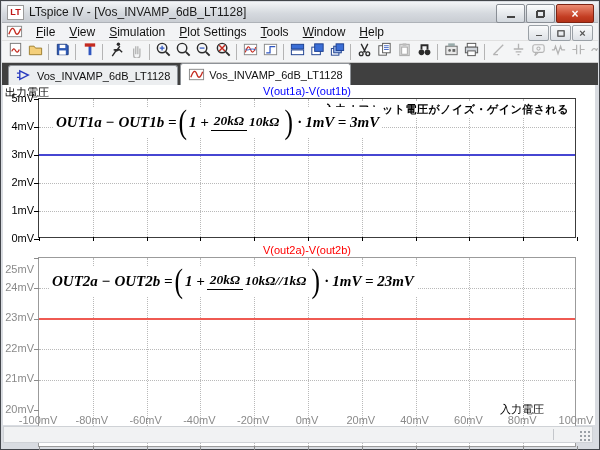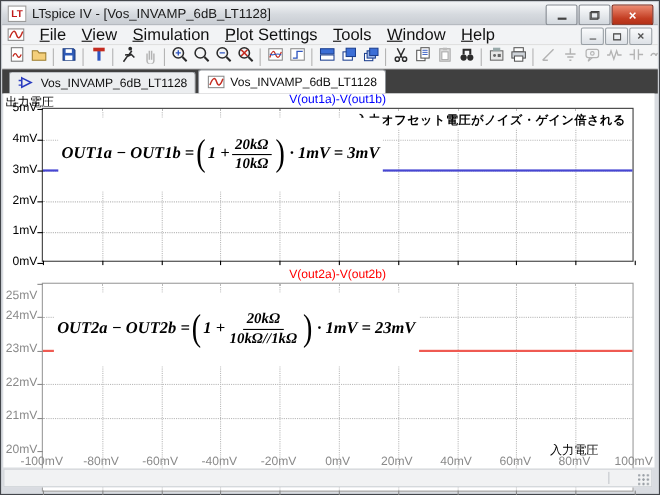--- a/index.html
+++ b/index.html
@@ -21,21 +21,21 @@
   .winbtn.close{width:36px;background:linear-gradient(#ec8b72,#c33d22 70%,#b33118);border-color:#7d2414;color:#fff;}
   .glyph-min{width:8px;height:6px;border-bottom:2px solid currentColor;}
   .glyph-restore{position:relative;width:9px;height:8px;}
   .glyph-restore:before{content:"";position:absolute;right:0;top:0;width:6px;height:5px;border:1px solid currentColor;}
   .glyph-restore:after{content:"";position:absolute;left:0;bottom:0;width:6px;height:5px;border:1px solid currentColor;background:inherit;}
   .glyph-x{font-size:12px;line-height:10px;font-weight:bold;}
   
   .menubar{position:absolute;top:22px;left:1px;right:1px;height:18px;background:#f2f3f5;
            display:flex;align-items:center;border-bottom:1px solid #e0e0e0;padding-left:4px;box-sizing:border-box;}
   .child-icon{margin-right:6px;display:flex;align-items:center;}
-  .menu-item{font-size:15px;color:#111;padding:1px 7px;white-space:nowrap;}
+  .menu-item{font-size:12px;color:#111;padding:1px 7px;white-space:nowrap;}
   .menu-item .u{text-decoration:underline;}
   .mdibtns{position:absolute;right:5px;top:2px;display:flex;}
   .mdibtn{width:19px;height:14px;margin-left:1px;border:1px solid #9aa0a6;border-radius:2px;
           background:linear-gradient(#fafbfc,#dde1e6);display:flex;align-items:center;justify-content:center;color:#555;}
   .mdibtn .glyph-min{width:6px;height:4px;border-bottom:1.5px solid currentColor;}
   .mdibtn .glyph-restore{width:8px;height:7px;transform:scale(0.9);}
   .mdibtn .glyph-x{font-size:11px;}
   
   .toolbar{position:absolute;top:40px;left:1px;right:1px;height:22px;background:#f4f5f6;
            border-bottom:1px solid #c9c9c9;display:flex;align-items:center;padding-left:3px;
@@ -56,21 +56,21 @@
   .pane{position:absolute;box-sizing:border-box;background:#fff;}
   .gridh{position:absolute;left:0;right:0;height:0;border-top:1px dotted #b9b9b9;}
   .gridv{position:absolute;top:0;bottom:0;width:0;border-left:1px dotted #b9b9b9;}
   .trace{position:absolute;left:0;width:100%;height:2px;z-index:2;}
   .ylab{position:absolute;left:0;width:31px;text-align:right;font-size:11px;z-index:3;}
   .ytickmark{position:absolute;left:-5px;width:5px;height:1px;}
   .xtickmark{position:absolute;bottom:-4px;width:1px;height:4px;}
   .xlab{position:absolute;font-size:11px;transform:translateX(-50%);white-space:nowrap;}
   .formula{position:absolute;display:flex;align-items:center;background:#fff;padding:0 3px;z-index:3;
            font-family:"Liberation Serif",serif;font-style:italic;font-weight:bold;font-size:15px;color:#000;white-space:nowrap;}
-  .f-frac{display:inline-flex;flex-direction:column;align-items:center;font-size:13.5px;margin:16px 2px;line-height:1.25;}
+  .f-frac{display:inline-flex;flex-direction:row;align-items:center;font-size:13.5px;margin:4px 2px;line-height:1.25;}
   .f-num{border-bottom:1.4px solid #000;padding:0 3px;}
   .f-den{padding:0 2px;}
   .f-paren{font-style:normal;font-weight:normal;font-size:34px;line-height:0.9;display:inline-block;transform:scaleX(0.75);}
   .f-pre{margin-left:1px;}
   .f-rhs{margin-left:3px;}
   .annotation{position:absolute;right:6px;top:3px;font-size:11px;font-weight:bold;color:#000;
               background:#fff;letter-spacing:0.5px;z-index:3;}
   
   .statusbar{position:absolute;left:2px;right:6px;top:425px;height:17px;background:#f1f2f3;
              border:1px solid #cfd2d6;box-sizing:border-box;display:flex;align-items:center;}

